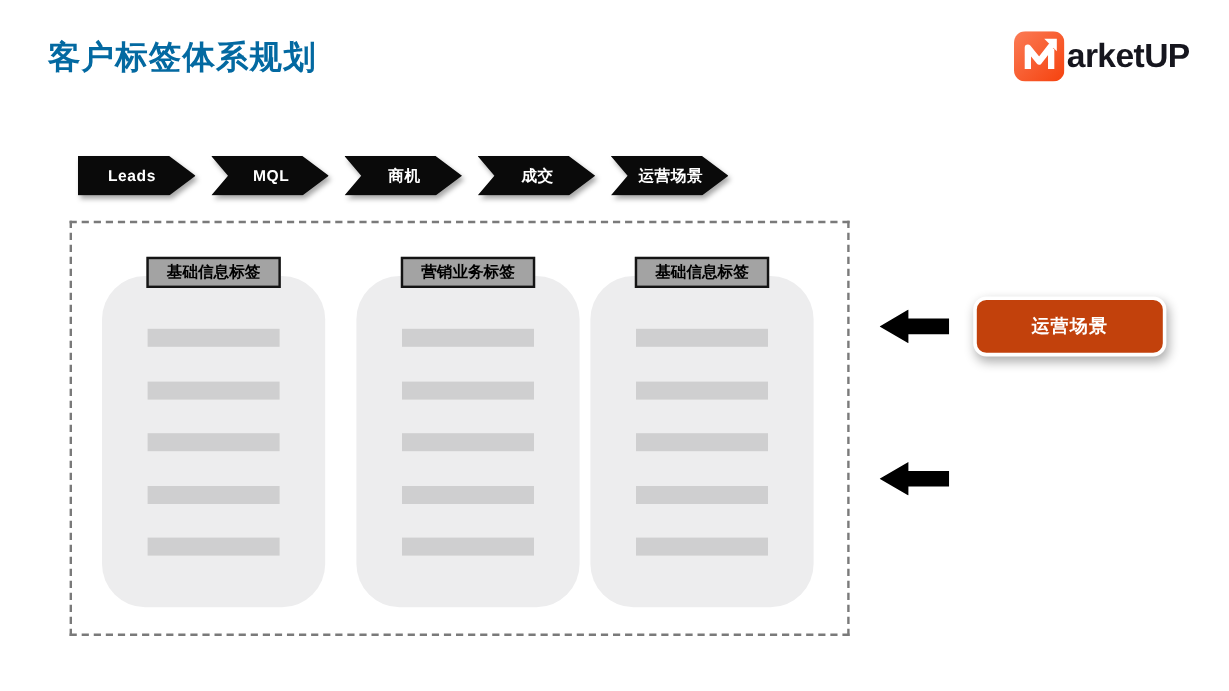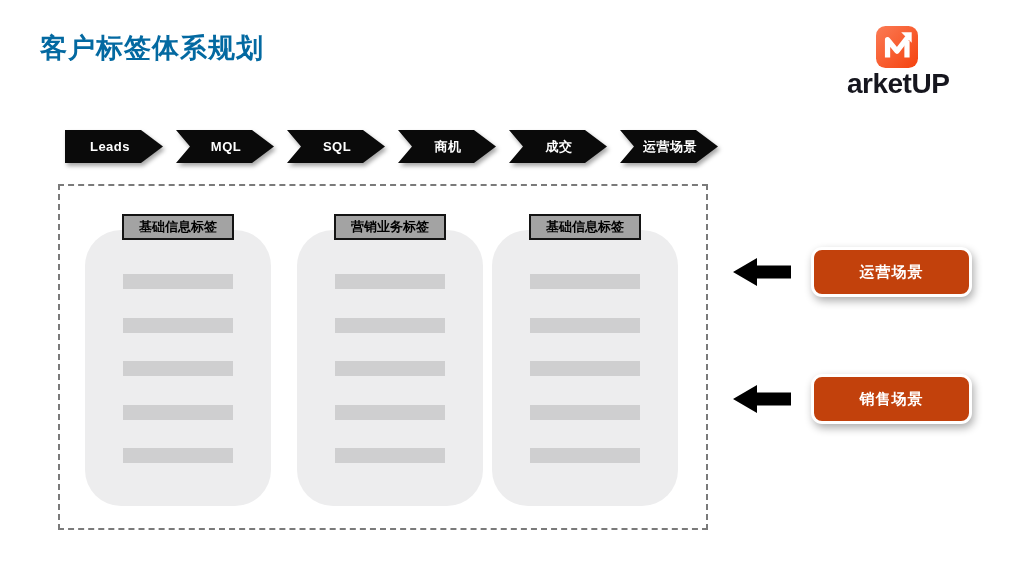--- a/index.html
+++ b/index.html
@@ -25,21 +25,20 @@
     letter-spacing: 1px;
   }
 
   
   .logo {
     position: absolute;
     left: 845px;
     top: 26px;
     display: flex;
     align-items: center;
-    flex-direction: column;
   }
   .logo-icon { width: 42px; height: 42px; display: block; }
   .logo-text {
     font-size: 28px;
     font-weight: 800;
     color: #16161e;
     letter-spacing: -0.5px;
     margin-left: 2px;
   }
 
@@ -174,23 +173,20 @@
   </div>
 
   <div class="funnel">
     <div class="stage-wrap">
         <div class="stage first">Leads</div>
       </div>
     <div class="stage-wrap">
         <div class="stage">MQL</div>
       </div>
     <div class="stage-wrap">
-        <div class="stage">SQL</div>
-      </div>
-    <div class="stage-wrap">
         <div class="stage">商机</div>
       </div>
     <div class="stage-wrap">
         <div class="stage">成交</div>
       </div>
     <div class="stage-wrap">
         <div class="stage">运营场景</div>
       </div>
   </div>
 
@@ -223,15 +219,14 @@
   </div>
 
   <svg class="scenario-arrow a0" viewBox="0 0 58 28">
     <polygon points="0,14 24,0 24,7.5 58,7.5 58,20.5 24,20.5 24,28" fill="#000000"></polygon>
   </svg>
   <div class="scenario-button b0">运营场景</div>
 
   <svg class="scenario-arrow a1" viewBox="0 0 58 28">
     <polygon points="0,14 24,0 24,7.5 58,7.5 58,20.5 24,20.5 24,28" fill="#000000"></polygon>
   </svg>
-  <div class="scenario-button b1">销售场景</div>
 
 </div>
 
 </body></html>

